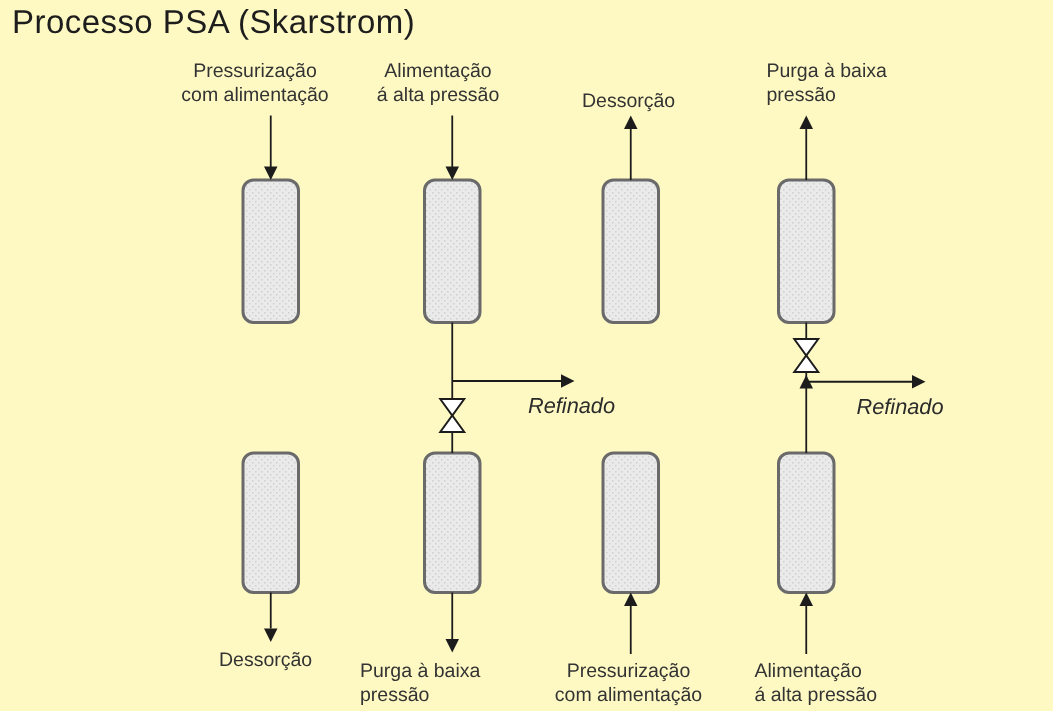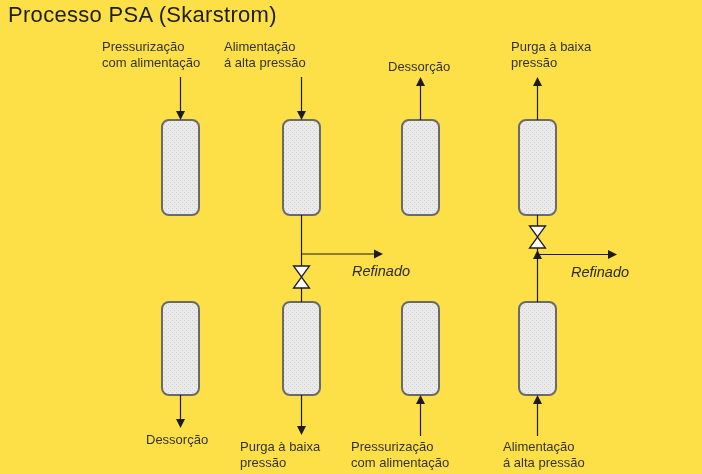--- a/index.html
+++ b/index.html
@@ -1,36 +1,36 @@
 <!DOCTYPE html>
 <html><head>
 <meta charset="utf-8">
 <style>
   html,body { margin:0; padding:0; background:#fff; }
   .canvas {
     position:relative;
     width:702px; height:474px;
-    background:#fde047;
+    background:#fef9c3;
     font-family:"Liberation Sans", sans-serif;
     overflow:hidden;
   }
   .title {
     position:absolute; left:8px; top:2px;
     font-size:22px; letter-spacing:0.3px;
     color:#1d1d1d;
   }
   .diagram-svg { position:absolute; left:0; top:0; }
   .col { stroke-width:2; fill:url(#dotfill); }
   .pipe { stroke-width:1.2; fill:none; }
   .lbl {
     position:absolute;
     font-size:13px; line-height:16px;
     color:#333333; white-space:nowrap;
   }
-  .lbl.center { }
+  .lbl.center { text-align:center; }
   .lbl div { white-space:nowrap; }
   .refinado {
     position:absolute;
     font-size:14.5px; color:#2b2b2b; white-space:nowrap;font-style:italic;
   }
 </style>
 </head>
 <body>
 
 <div class="canvas">

